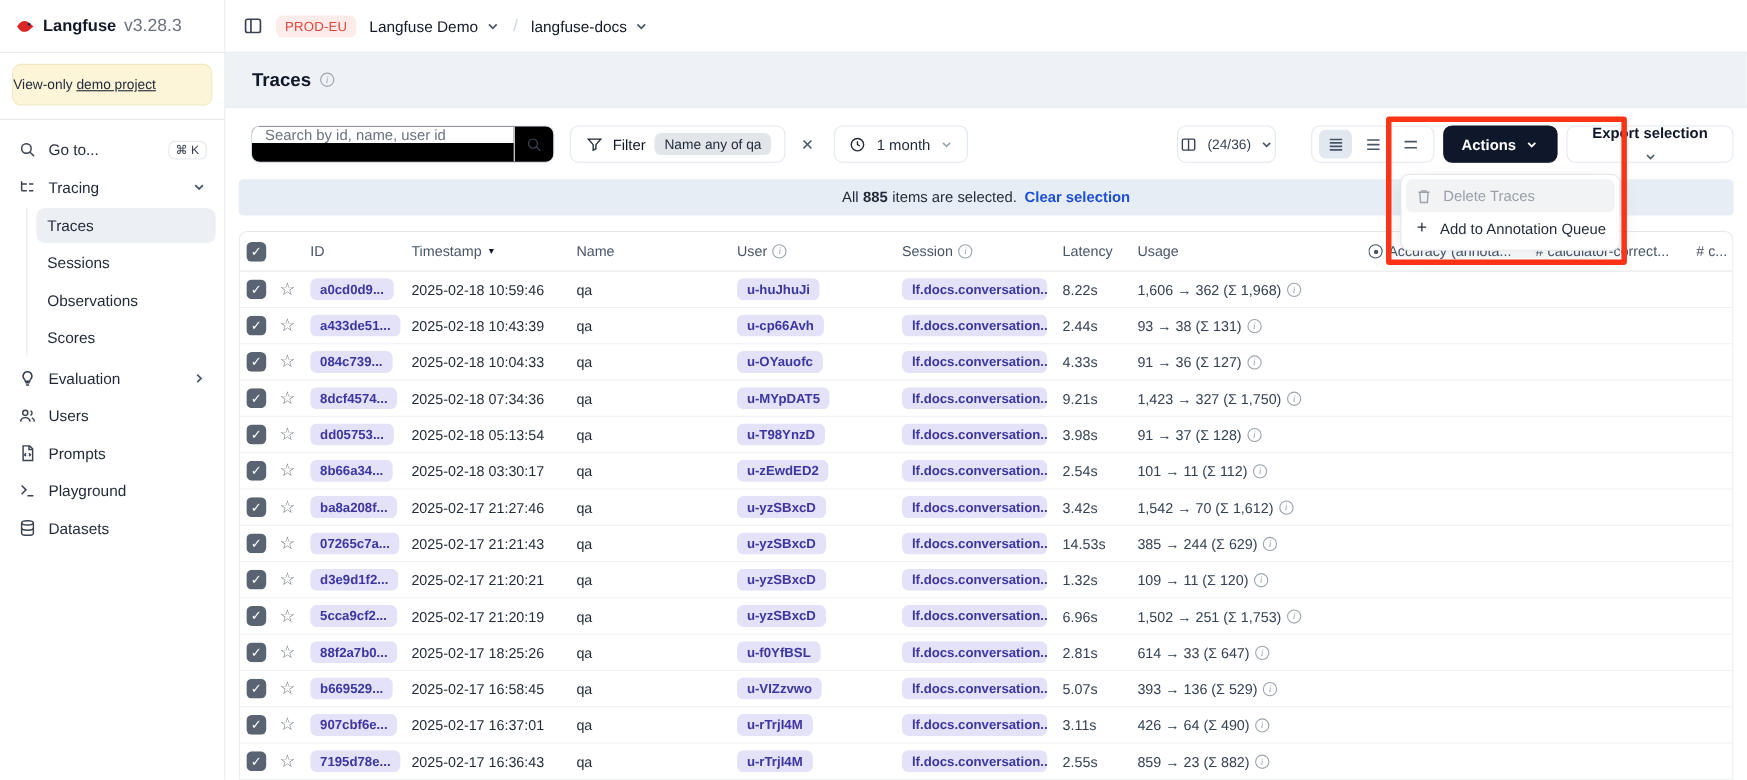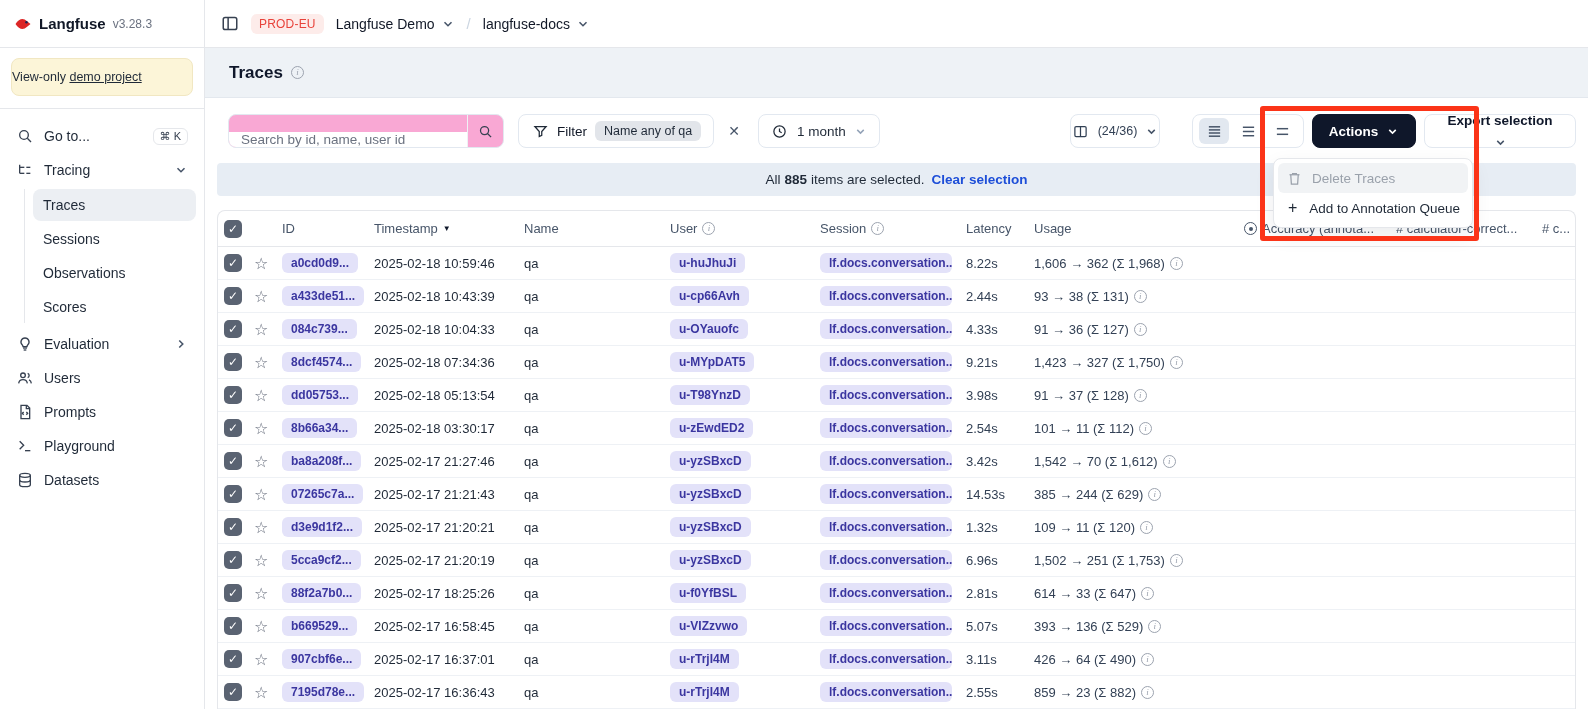--- a/index.html
+++ b/index.html
@@ -4,21 +4,21 @@
 <style>
   * { box-sizing: border-box; margin: 0; padding: 0; }
   html,body { width:1588px; height:709px; overflow:hidden; background:#fff;
     font-family:"Liberation Sans","DejaVu Sans",sans-serif; color:#1f2937; }
   .app { display:flex; width:1588px; height:709px; }
 
   
   .sidebar { width:205px; flex-shrink:0; border-right:1px solid #e5e7eb; display:flex; flex-direction:column; background:#fff; }
   .logo-row { height:48px; display:flex; align-items:center; gap:7px; padding:12px 14px; border-bottom:1px solid #e5e7eb; }
   .logo-name { font-weight:700; font-size:15px; color:#111827; }
-  .logo-version { font-size:12px; color:#6b7280; }
+  .logo-version { font-size:16px; color:#6b7280; }
   .notice-wrap { padding:10px 11px 12px; border-bottom:1px solid #e5e7eb; }
   .notice { background:#fcf5d8; border:1px solid #f1e7c2; border-radius:8px; padding:11px 0; font-size:12.5px; color:#1f2937; }
   .notice a { color:#1f2937; }
   .nav { padding:10px 8px; display:flex; flex-direction:column; }
   .nav-item { height:34px; display:flex; align-items:center; gap:10px; padding:0 8px; border-radius:8px; font-size:14px; color:#1f2937; cursor:pointer; }
   .nav-item .grow { flex:1; }
   .nav-icon { width:18px; height:18px; display:flex; align-items:center; justify-content:center; color:#374151; flex-shrink:0; }
   .kbd { font-size:11px; color:#374151; border:1px solid #e5e7eb; border-radius:6px; padding:1px 6px; background:#fff; }
   .subnav { margin:2px 0 4px 16px; border-left:1px solid #e5e7eb; padding-left:8px; display:flex; flex-direction:column; gap:2px; }
   .sub-item { height:32px; display:flex; align-items:center; padding:0 10px; border-radius:8px; font-size:14px; color:#1f2937; cursor:pointer; }
@@ -33,21 +33,21 @@
   .crumb-sep { color:#cbd5e1; font-size:15px; }
   .title-band { height:50px; flex-shrink:0; background:#eef2f6; border-bottom:1px solid #e3e8ee; display:flex; align-items:center; gap:8px; padding:0 24px; }
   .page-title { font-size:17px; font-weight:700; color:#0f172a; }
 
   .content { flex:1; background:#fff; padding:0 12px; }
 
   
   .toolbar { margin-top:16px; height:34px; display:flex; align-items:center; }
   .tb-right { margin-left:auto; display:flex; align-items:center; gap:8px; }
   .btn { height:34px; display:flex; align-items:center; gap:8px; border:1px solid #e2e8f0; border-radius:8px; background:#fff; padding:0 12px; font-size:13.5px; color:#111827; cursor:pointer; }
-  .search-box { margin-left:11px; width:276px; height:34px; border:1px solid #e2e8f0; border-radius:8px; display:flex; align-items:flex-end; overflow:hidden; background:#f9a8d4; }
+  .search-box { margin-left:11px; width:276px; height:34px; border:1px solid #e2e8f0; border-radius:8px; display:flex; align-items:flex-start; overflow:hidden; background:#000000; }
   .search-box input { flex:1; border:0; outline:0; padding:0 12px; font-size:13.5px; color:#1f2937; font-family:inherit; }
   .search-box input::placeholder { color:#6b7280; }
   .search-seg { width:36px; height:100%; border-left:1px solid #eef1f5; display:flex; align-items:center; justify-content:center; color:#374151; cursor:pointer; }
   .filter-btn { margin-left:14px; }
   .chip { background:#e2e5ea; border-radius:6px; padding:3px 9px; font-size:12.5px; color:#1f2937; white-space:nowrap; }
   .xbtn { margin-left:10px; border:0; background:none; font-size:14px; color:#475569; cursor:pointer; padding:4px; }
   .time-btn { margin-left:14px; color:#1f2937; }
   .cols-btn { width:90px; justify-content:center; margin-right:24px; }
   .seg { width:112px; height:34px; border:1px solid #e2e8f0; border-radius:8px; display:flex; align-items:center; justify-content:space-around; padding:0 4px; background:#fff; }
   .seg-opt { width:30px; height:26px; border-radius:6px; display:flex; align-items:center; justify-content:center; cursor:pointer; color:#475569; }

